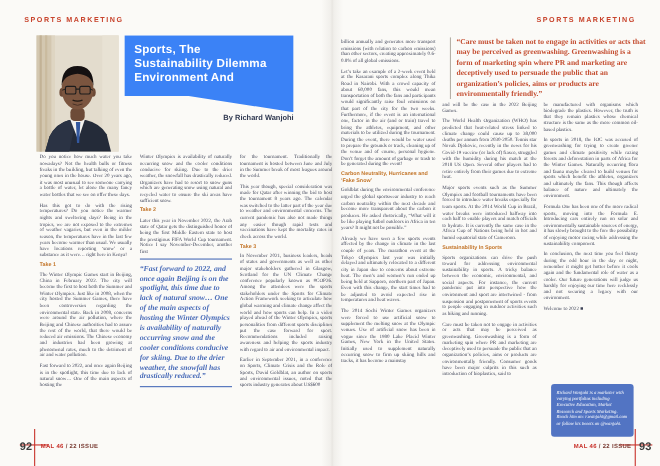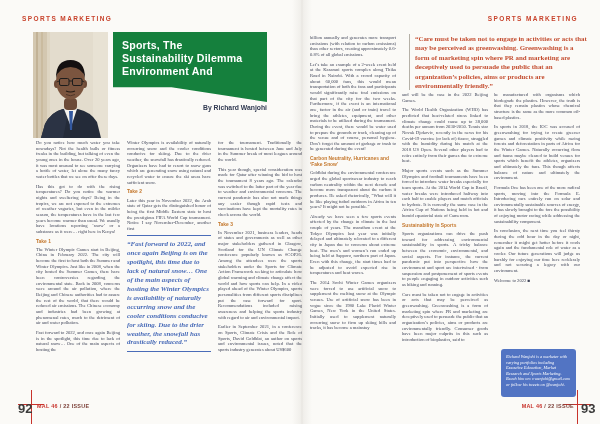--- a/index.html
+++ b/index.html
@@ -10,21 +10,21 @@
         background:linear-gradient(90deg,rgba(120,110,95,0) 0%,rgba(120,110,95,0.08) 42%,
         rgba(120,110,95,0.14) 50%,rgba(120,110,95,0.08) 58%,rgba(120,110,95,0) 100%);}
   .kicker{position:absolute;top:15px;font-family:"Liberation Sans",sans-serif;font-weight:bold;
           font-size:6.5px;letter-spacing:1.4px;color:#c8432c;}
   .kicker-left{left:22px;}
   .kicker-right{right:22px;}
 
   .photo{position:absolute;left:33px;top:32px;width:75px;height:106px;}
   .photo svg{display:block;width:100%;height:100%;}
 
-  .title-box{position:absolute;left:113px;top:32px;width:154px;height:70px;background:#15803d;
+  .title-box{position:absolute;left:113px;top:32px;width:154px;height:70px;background:#3b82f6;
              clip-path:polygon(0 0,100% 0,100% 100%,38% 79%,0 79%);}
   .title-text{padding:7px 9px 0;color:#ffffff;font-family:"Liberation Sans",sans-serif;
               font-weight:bold;font-size:10.6px;line-height:13.2px;letter-spacing:0.2px;}
   .byline{position:absolute;left:113px;top:104px;width:154px;text-align:right;
           font-family:"Liberation Sans",sans-serif;font-weight:bold;font-size:6.8px;color:#2f3850;}
 
   .cols-left{position:absolute;left:36px;top:140px;width:266px;height:253px;display:flex;gap:7px;}
   .cols-left .col{flex:1;overflow:hidden;}
   .col-r{position:absolute;width:86px;overflow:hidden;}
   #rcol0{left:310px;top:35px;height:358px;}
@@ -46,21 +46,21 @@
               padding:5px;box-sizing:border-box;}
 
   .crop-v{position:absolute;width:1px;background:#c8322b;}
   .crop-h{position:absolute;height:1px;background:#c8322b;}
   #crop-v-left{left:31px;top:390px;height:34px;}
   #crop-h-left{left:18px;top:404px;width:26px;}
   #crop-v-right{left:577px;top:390px;height:34px;}
   #crop-h-right{left:563px;top:404px;width:30px;}
 
   .fnum{position:absolute;top:401px;font-family:"Liberation Sans",sans-serif;font-weight:bold;
-        font-size:13px;color:#3c3c3c;}
+        font-size:10px;color:#3c3c3c;}
   #fnum-left{left:18px;width:11px;text-align:right;}
   #fnum-right{left:581px;}
   .fissue{position:absolute;top:403px;font-family:"Liberation Sans",sans-serif;font-weight:bold;
           font-size:5.4px;letter-spacing:0.3px;white-space:nowrap;}
   #fissue-left{left:37px;}
   #fissue-right{left:470px;width:104px;text-align:right;}
   .issue-red{color:#c8322b;}
   .issue-dark{color:#7c4038;}
 </style>
 </head>

